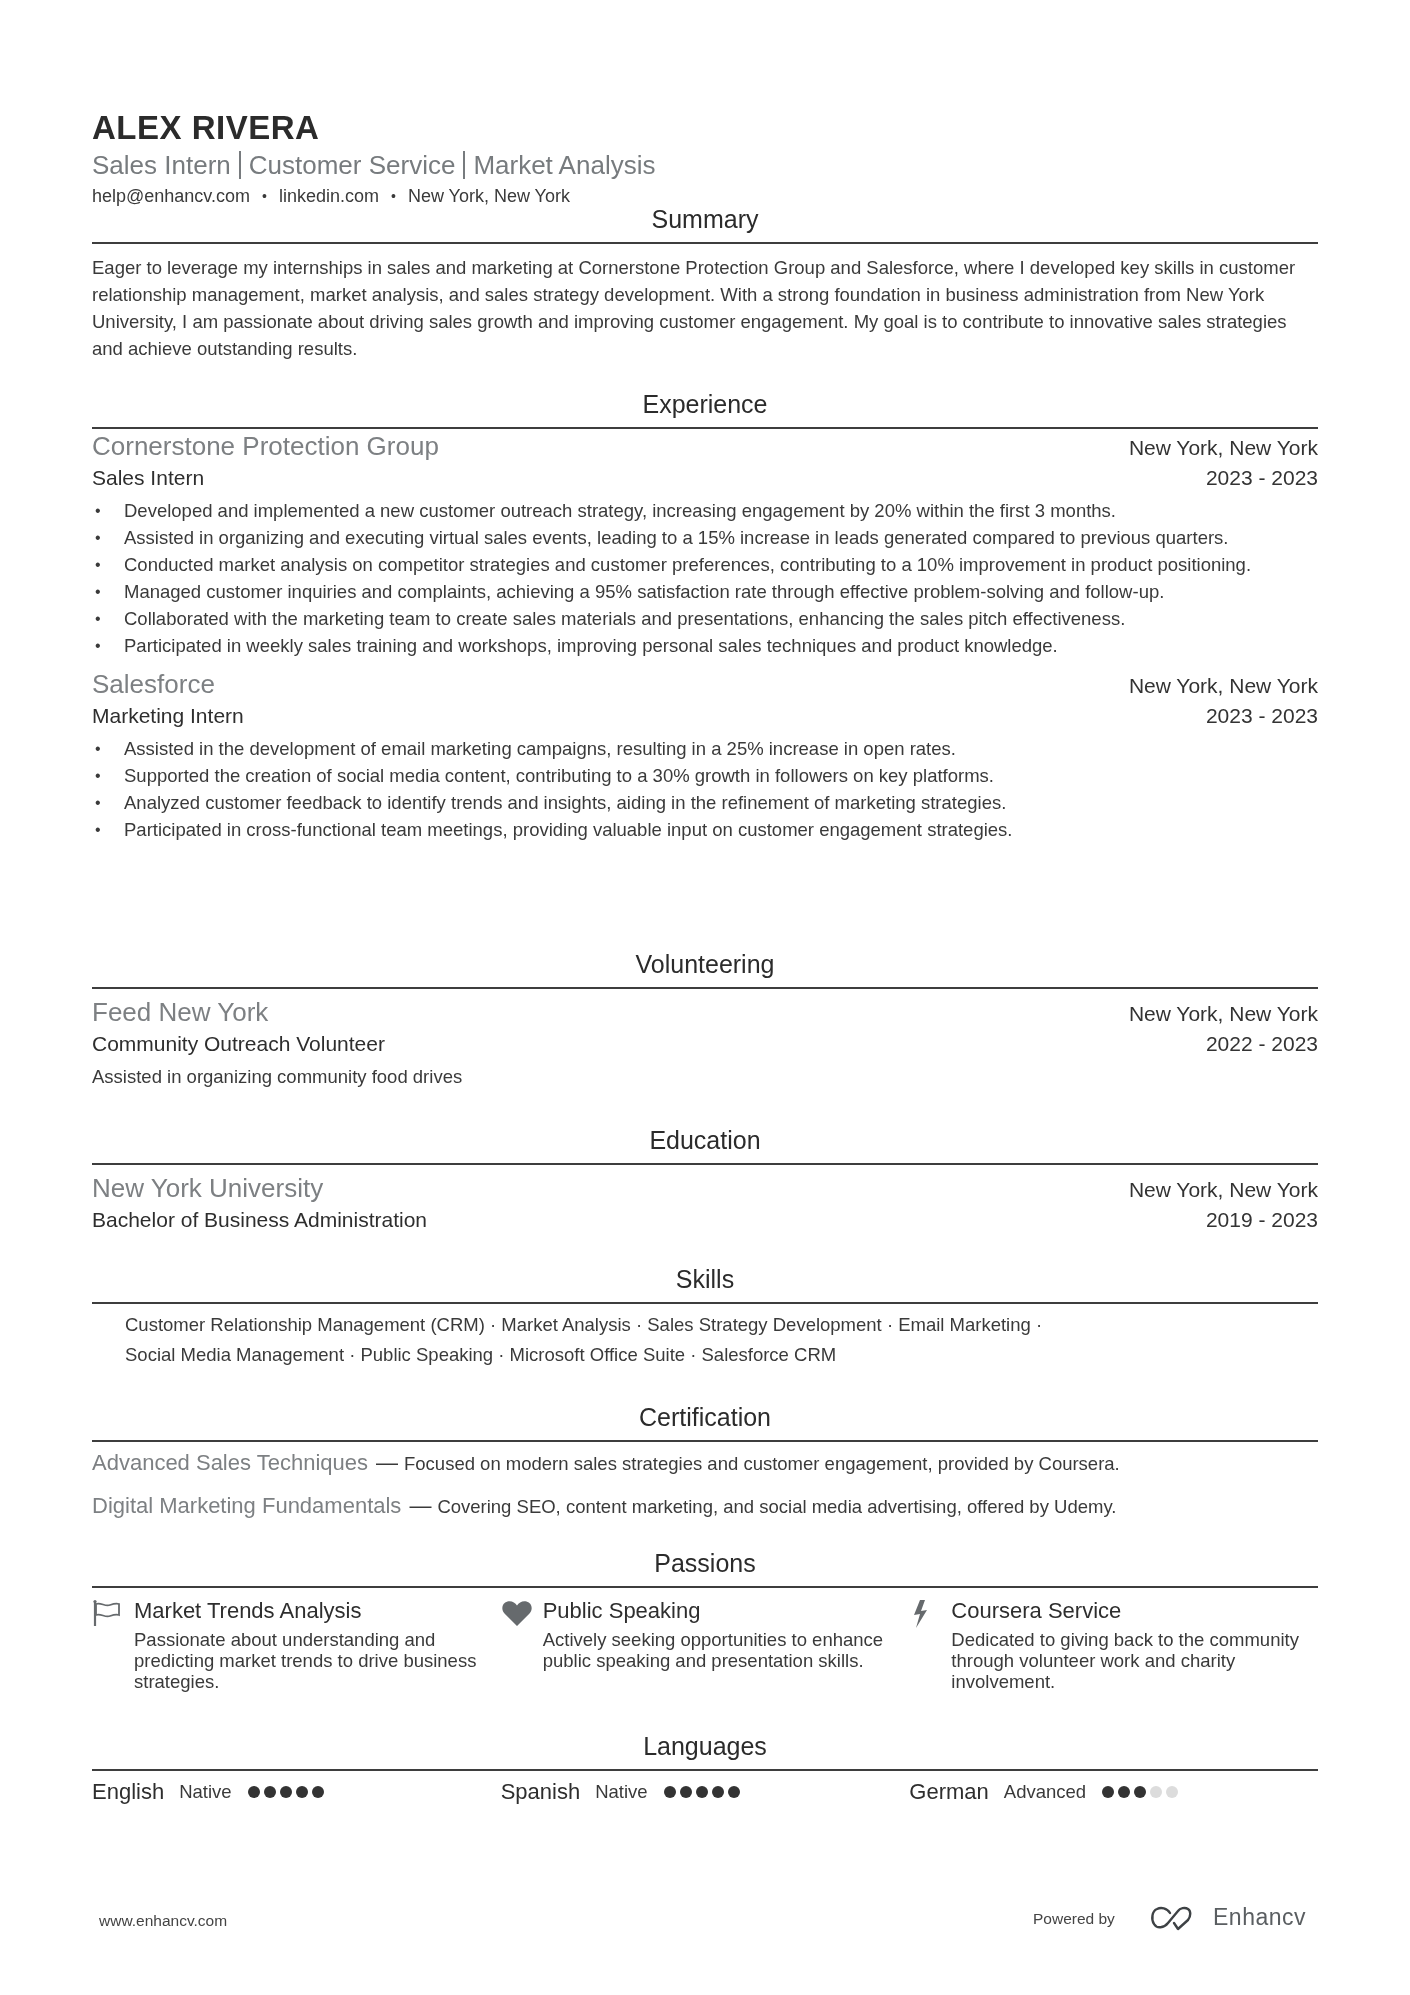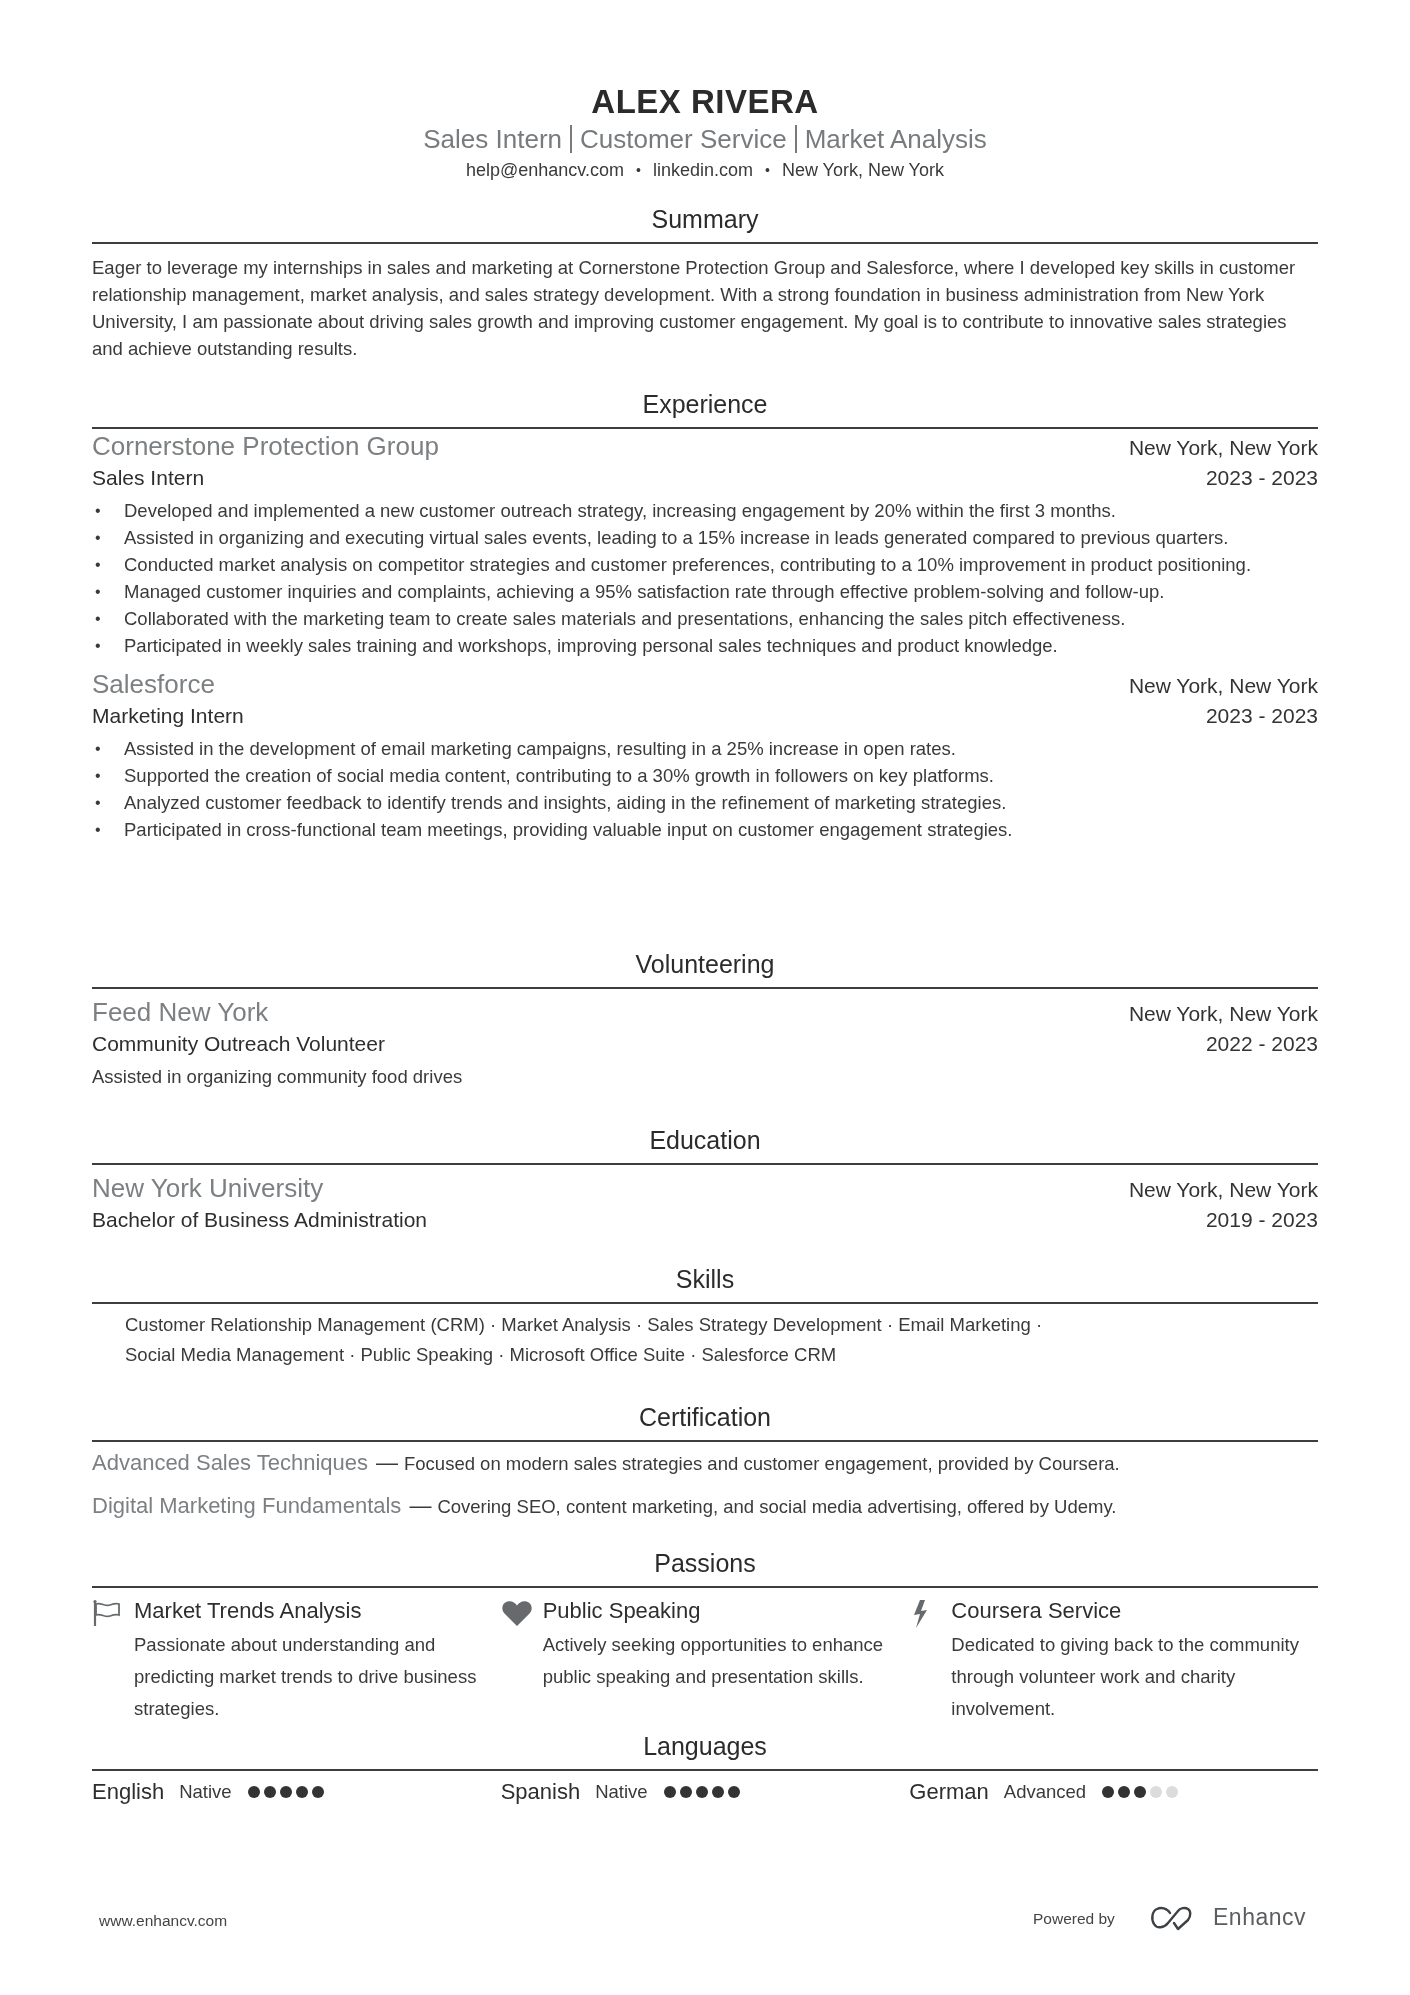--- a/index.html
+++ b/index.html
@@ -5,21 +5,21 @@
   * { box-sizing: border-box; margin: 0; padding: 0; }
   html, body { width: 1410px; height: 1995px; background: #ffffff; }
   body {
     font-family: "Liberation Sans", "DejaVu Sans", sans-serif;
     color: #2d2d2d;
     position: relative;
     overflow: hidden;
   }
   .page { position: absolute; left: 92px; top: 0; width: 1226px; }
 
-  .header { text-align: center; padding-top: 82px; }
+  .header { padding-top: 108px; }
   .name { font-size: 33px; font-weight: 700; color: #2b2b2b; letter-spacing: 0.5px; line-height: 40px; }
   .tagline { font-size: 26px; color: #777b7e; line-height: 34px; margin-top: 0px; }
   .tagline .sep { display: inline-block; width: 2px; height: 28px; background: #777b7e; vertical-align: -5px; margin: 0 8px; }
   .contacts { font-size: 18px; color: #3a3a3a; line-height: 26px; margin-top: 1px; }
   .contacts .dot { margin: 0 12px; font-size: 14px; vertical-align: 1px; }
 
   .section { position: absolute; left: 0; width: 1226px; }
   .sec-title { text-align: center; font-size: 25px; color: #2b2b2b; line-height: 32px; }
   .sec-rule { height: 2px; background: #3e3e3e; margin-top: 7px; }
 
@@ -38,21 +38,21 @@
   .skills-line { font-size: 18.5px; line-height: 30px; color: #3a3a3a; }
 
   .cert { font-size: 18.5px; line-height: 42px; color: #3a3a3a; }
   .cert .cert-name { font-size: 22px; color: #7d8083; }
   .cert .dash { font-size: 22px; color: #3a3a3a; margin: 0 6px 0 8px; }
 
   .passions { display: flex; margin-top: 8px; }
   .passion { width: 422px; display: flex; }
   .passion .picon { width: 42px; flex: 0 0 42px; padding-top: 3px; }
   .passion .ptitle { font-size: 22px; color: #2e2e2e; line-height: 30px; }
-  .passion .pdesc { font-size: 18.5px; color: #3a3a3a; line-height: 32px; margin-top: 3px; }
+  .passion .pdesc { font-size: 18.5px; color: #3a3a3a; line-height: 21px; margin-top: 3px; }
 
   .langs { display: flex; margin-top: 8px; }
   .lang { width: 422px; display: flex; align-items: center; }
   .lang .lname { font-size: 22px; color: #2e2e2e; }
   .lang .llevel { font-size: 18.5px; color: #3a3a3a; margin-left: 15px; }
   .lang .ldots { display: flex; margin-left: 16px; }
   .lang .ldots span { width: 12px; height: 12px; border-radius: 50%; background: #333; margin-right: 4px; }
   .lang .ldots span.off { background: #dcdcdc; }
 
   .footer { position: absolute; top: 1908px; left: 0; width: 1410px; height: 30px; }

